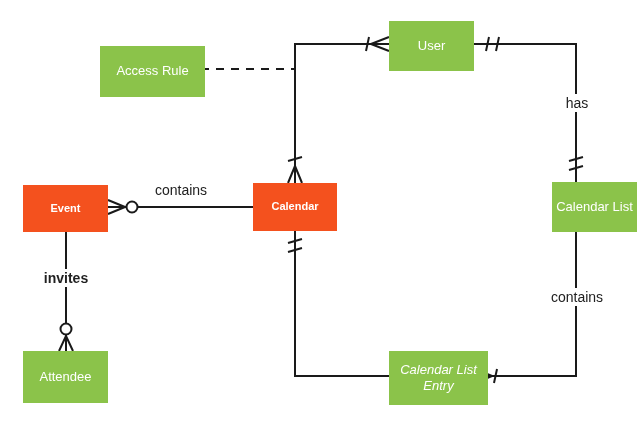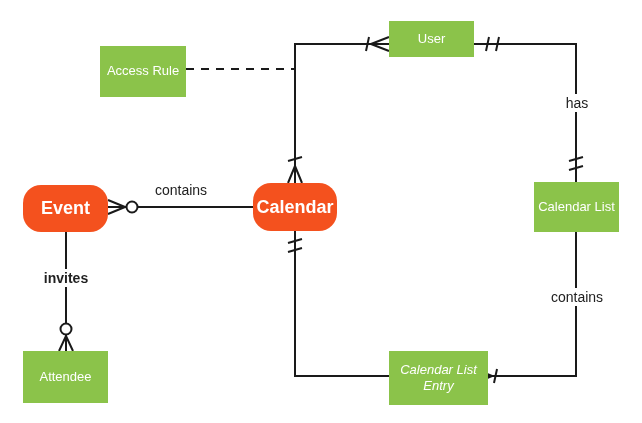--- a/index.html
+++ b/index.html
@@ -28,21 +28,21 @@
     z-index: 2;
     display: flex;
     align-items: center;
     justify-content: center;
     text-align: center;
     color: var(--entity-text);
     line-height: 1.25;
     padding: 2px 4px;
   }
   .entity.green { background: var(--green); font-size: 13px; font-weight: 400; }
-  .entity.orange { background: var(--orange); font-size: 18px; font-weight: 700; border-radius: 18px; }
+  .entity.orange { background: var(--orange); font-size: 11px; font-weight: 700; }
 
   .rel-label {
     position: absolute;
     z-index: 3;
     transform: translate(-50%, -50%);
     background: #ffffff;
     padding: 1px 4px;
     font-size: 14px;
     color: var(--label);
     white-space: nowrap;
@@ -91,37 +91,37 @@
     </g>
 
     <g>
       <path class="connector" d="M576,232 L576,376 L475,376"></path>
       <path class="connector" d="M475,369 L492,376 M475,383 L492,376"></path>
       <path class="connector" d="M494,383 L497,369"></path>
     </g>
 
   </svg>
 
-  <div class="entity green" style="left:100px; top:46px; width:86px; height:51px;">
+  <div class="entity green" style="left:100px; top:46px; width:105px; height:51px;">
     <span>Access Rule</span>
   </div>
 
-  <div class="entity green" style="left:389px; top:21px; width:85px; height:36px;">
+  <div class="entity green" style="left:389px; top:21px; width:85px; height:50px;">
     <span>User</span>
   </div>
 
   <div class="entity orange" style="left:23px; top:185px; width:85px; height:47px;">
     <span>Event</span>
   </div>
 
   <div class="entity orange" style="left:253px; top:183px; width:84px; height:48px;">
     <span>Calendar</span>
   </div>
 
-  <div class="entity green" style="left:534px; top:182px; width:85px; height:50px;">
+  <div class="entity green" style="left:552px; top:182px; width:85px; height:50px;">
     <span>Calendar List</span>
   </div>
 
   <div class="entity green" style="left:23px; top:351px; width:85px; height:52px;">
     <span>Attendee</span>
   </div>
 
   <div class="entity green" style="left:389px; top:351px; width:99px; height:54px;font-style:italic;">
     <span>Calendar List Entry</span>
   </div>

